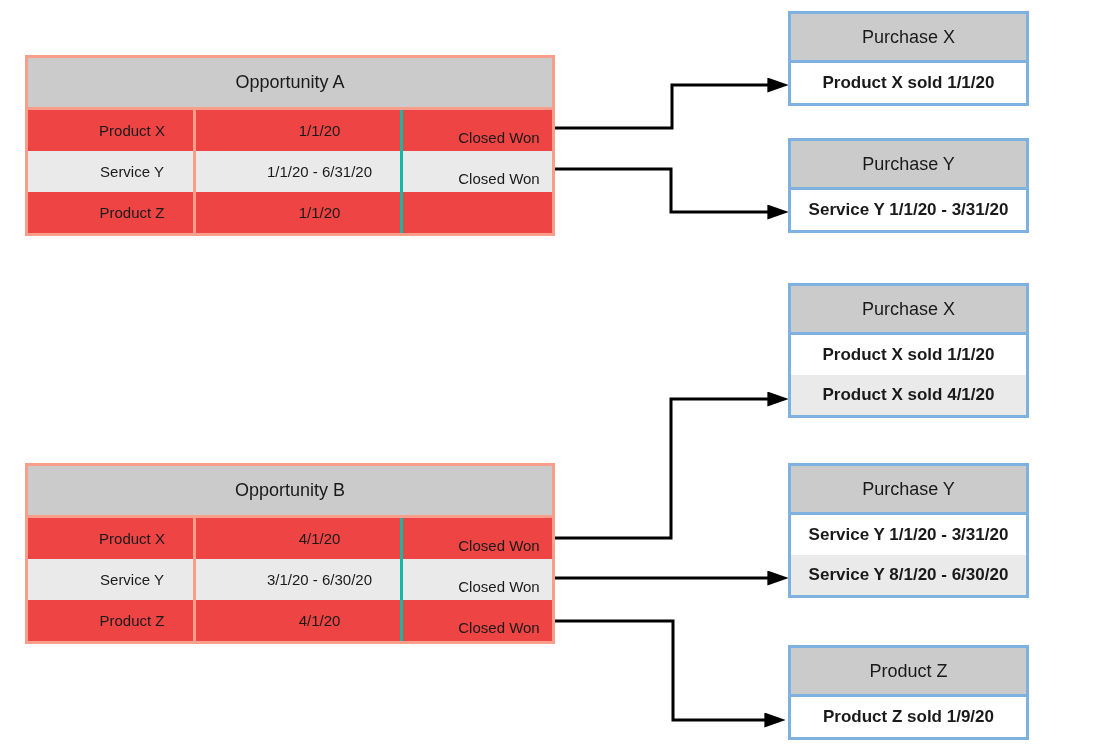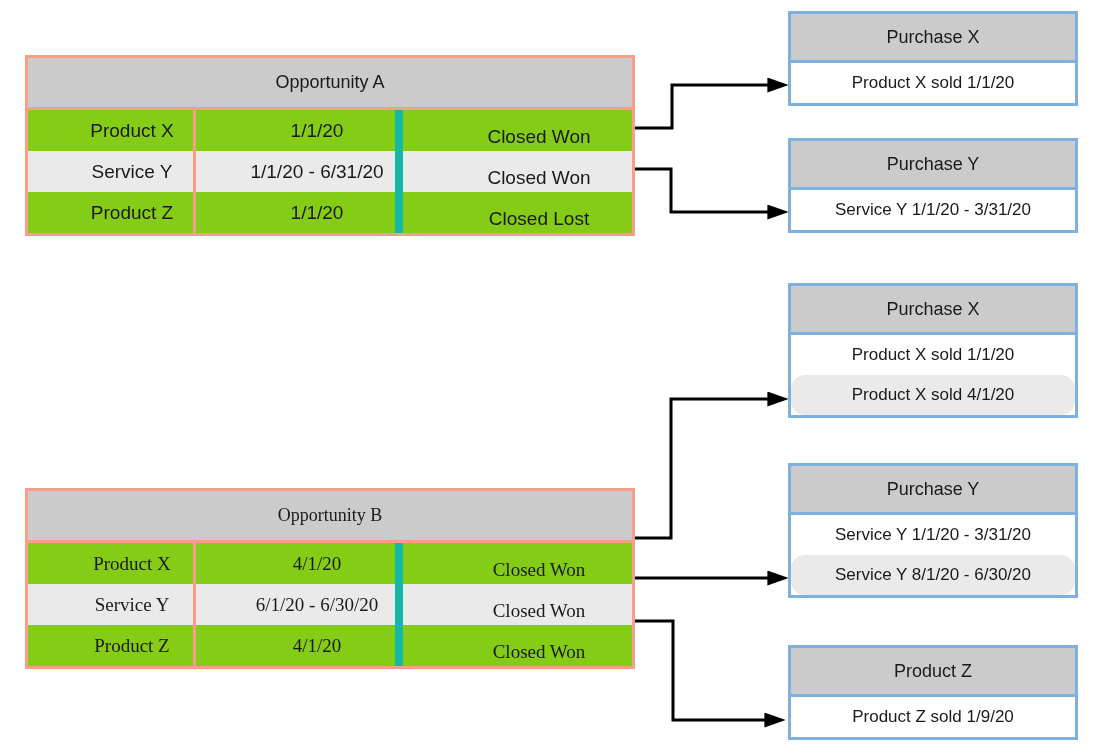--- a/index.html
+++ b/index.html
@@ -7,65 +7,66 @@
     position:relative;
     width:1100px;height:756px;
     background:#ffffff;
     font-family:"Liberation Sans", sans-serif;
     color:#1a1a1a;
     overflow:hidden;
   }
   
   .opp-table{
     position:absolute;
-    left:25px;width:610px;
+    left:25px;width:530px;
     border:3px solid #fa9e8c;
-    background:#84cc16;
+    background:#ef4444;
     box-sizing:border-box;
   }
   .t-header{
     height:49px;
     background:#cbcbcb;
     border-bottom:3px solid #fa9e8c;
     display:flex;align-items:center;justify-content:center;
     font-size:18px;
   }
   .t-row{display:flex;height:41px;}
   .t-row.alt{background:#eaeaea;}
   .t-row .cell{
     display:flex;align-items:center;justify-content:center;
-    font-size:19px;
+    font-size:15px;
     box-sizing:border-box;
     padding-left:43px;
   }
   .t-row .c1{width:165px;}
-  .t-row .c2{width:210px;border-left:3px solid #fa9e8c;border-right:8px solid #14b8a6;}
+  .t-row .c2{width:210px;border-left:3px solid #fa9e8c;border-right:3px solid #14b8a6;}
   .t-row .c3{flex:1;margin-top:13px;}
   
   .purchase{
     position:absolute;
-    left:788px;width:290px;
+    left:788px;width:241px;
     border:3px solid #7eb1e0;
     background:#ffffff;
     box-sizing:border-box;
   }
   .p-header{
     height:46px;
     background:#cbcbcb;
     border-bottom:3px solid #7eb1e0;
     display:flex;align-items:center;justify-content:center;
     font-size:18px;
   }
   .p-row{
     height:40px;
     display:flex;align-items:center;justify-content:center;
     font-size:17px;
     white-space:nowrap;
+    font-weight:bold;
   }
-  .p-row.alt{background:#eaeaea;border-radius:14px;}
+  .p-row.alt{background:#eaeaea;}
   
   .overlay{
     position:absolute;left:0;top:0;width:1100px;height:756px;
     pointer-events:none;
   }
 </style>
 </head>
 <body>
 
 <div class="canvas">
@@ -93,36 +94,35 @@
       <div class="cell c3">Closed Won</div>
     </div>
     <div class="t-row alt">
       <div class="cell c1">Service Y</div>
       <div class="cell c2">1/1/20 - 6/31/20</div>
       <div class="cell c3">Closed Won</div>
     </div>
     <div class="t-row">
       <div class="cell c1">Product Z</div>
       <div class="cell c2">1/1/20</div>
-      <div class="cell c3">Closed Lost</div>
     </div>
   </div>
 
-  <div class="opp-table" style="top:488px;font-family:Liberation Serif, serif;">
+  <div class="opp-table" style="top:463px;">
     <div class="t-header">
       <span>Opportunity B</span>
     </div>
     <div class="t-row">
       <div class="cell c1">Product X</div>
       <div class="cell c2">4/1/20</div>
       <div class="cell c3">Closed Won</div>
     </div>
     <div class="t-row alt">
       <div class="cell c1">Service Y</div>
-      <div class="cell c2">6/1/20 - 6/30/20</div>
+      <div class="cell c2">3/1/20 - 6/30/20</div>
       <div class="cell c3">Closed Won</div>
     </div>
     <div class="t-row">
       <div class="cell c1">Product Z</div>
       <div class="cell c2">4/1/20</div>
       <div class="cell c3">Closed Won</div>
     </div>
   </div>
 
   <div class="purchase" style="top:11px;">

